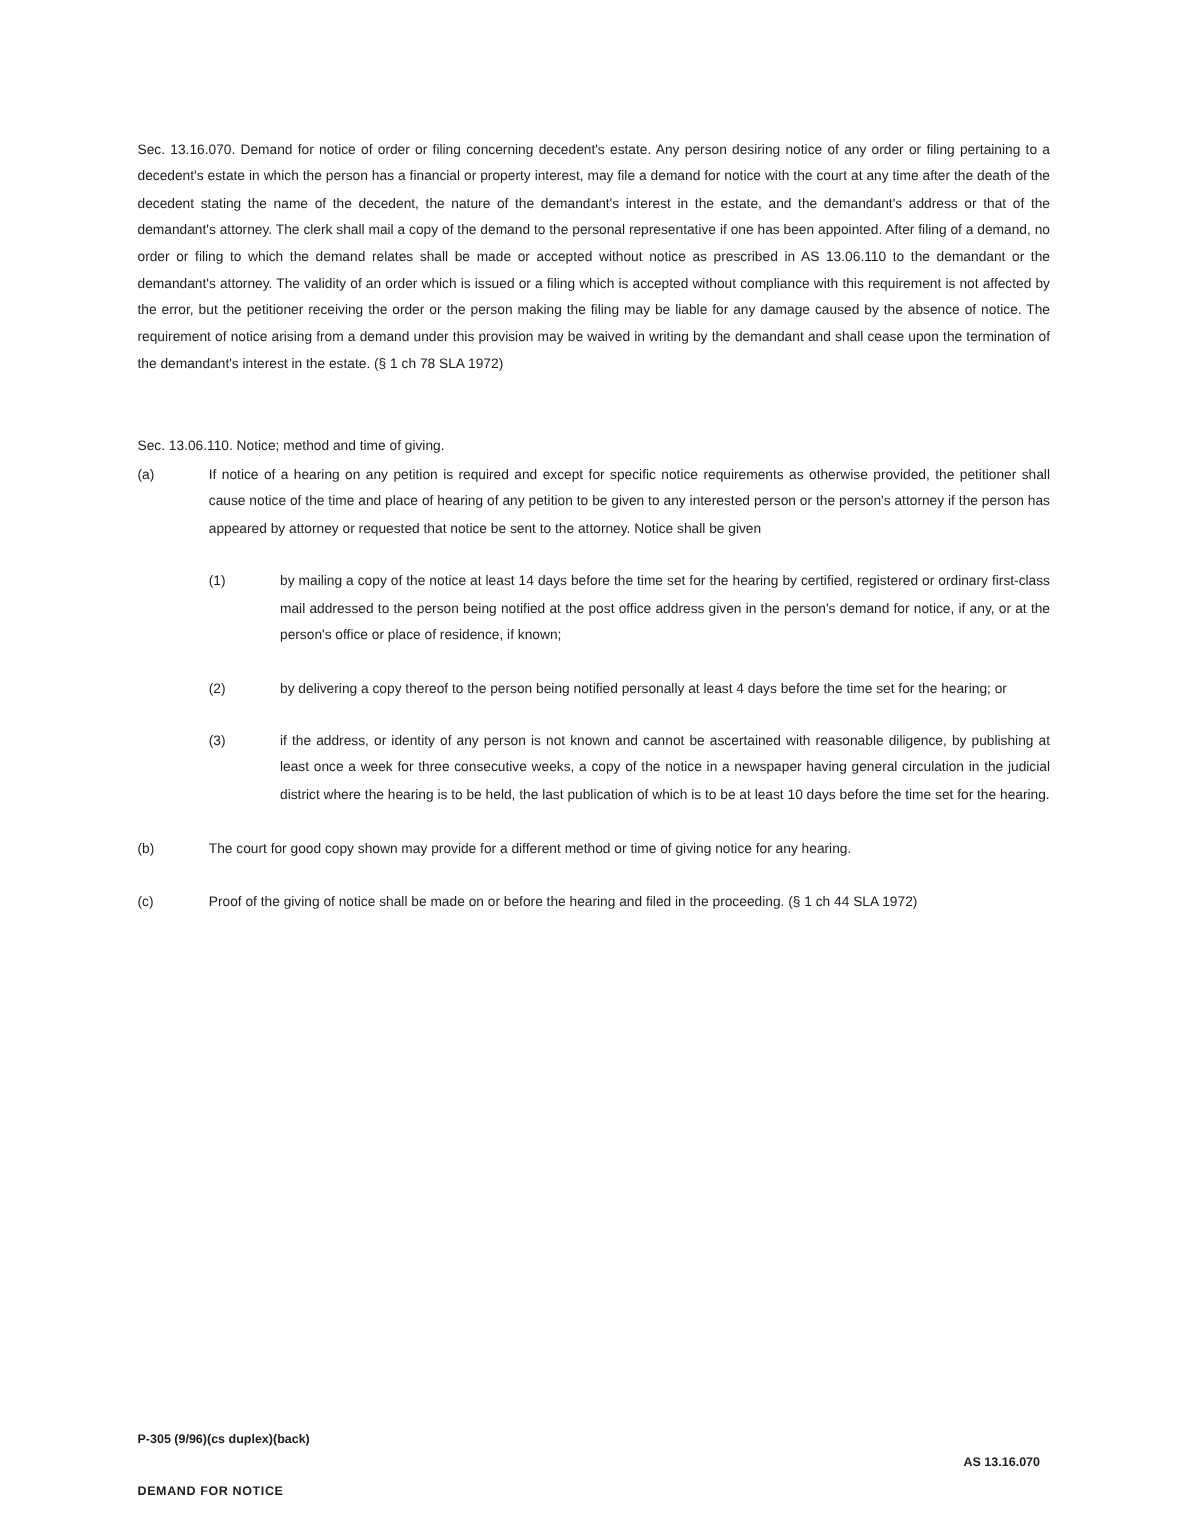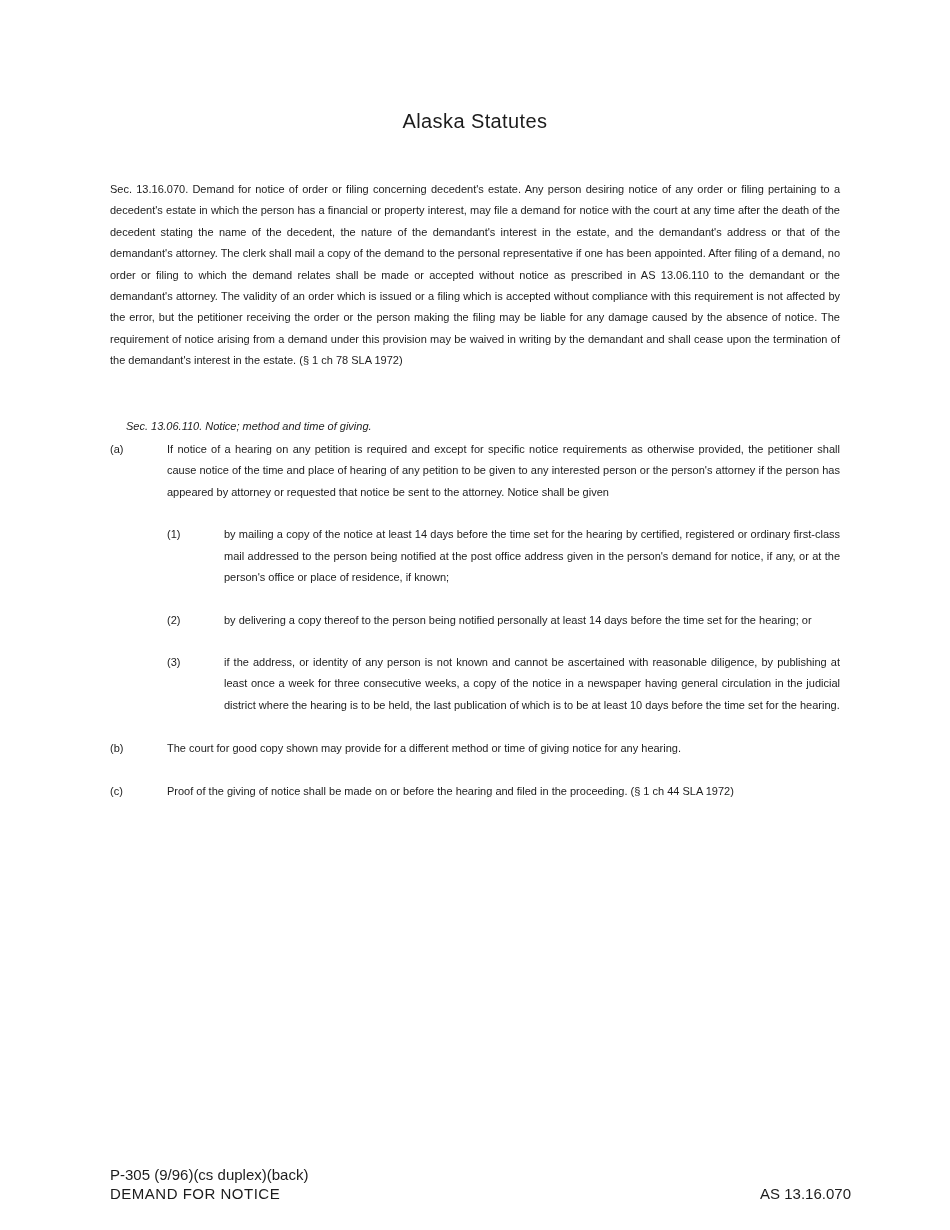--- a/index.html
+++ b/index.html
@@ -26,22 +26,21 @@
     margin: 0 0 46px 0;
   }
   .para, .text, .label, .sec2-heading {
     font-size: 11px;
     line-height: 21.4px;
   }
   .para {
     text-align: justify;
   }
   .sec2-heading {
-    margin: 44px 0 2px 16px;
-    font-style: italic;
+    margin: 44px 0 2px 0;
   }
   .item {
     display: flex;
     align-items: flex-start;
     margin-top: 21px;
   }
   .item.first { margin-top: 0; }
   .item.gap-b { margin-top: 22px; }
   .label {
     flex: 0 0 57px;
@@ -49,58 +48,59 @@
   .text {
     flex: 1;
     text-align: justify;
   }
   .sub {
     margin-left: 57px;
   }
   .footer {
     position: absolute;
     left: 110px;
-    right: 99px;
+    right: 118px;
     bottom: 27px;
-    font-size: 15px;
+    font-size: 10px;
     line-height: 19px;
+    font-weight: bold;
   }
   .footer-row {
     display: flex;
     justify-content: space-between;
   }
   .caps {
     letter-spacing: 0.5px;
+    margin-top: 23px;
   }
 </style>
 </head>
 <body>
 
 <div class="page">
 
-  <h1 class="doc-title">Alaska Statutes</h1>
 
   <p class="para"><span>Sec. 13.16.070.  Demand for notice of order or filing concerning decedent's estate.</span> <span>Any person desiring notice of any order or filing pertaining to a decedent's estate in which the person has a financial or property interest, may file a demand for notice with the court at any time after the death of the decedent stating the name of the decedent, the nature of the demandant's interest in the estate, and the demandant's address or that of the demandant's attorney.  The clerk shall mail a copy of the demand to the personal representative if one has been appointed.  After filing of a demand, no order or filing to which the demand relates shall be made or accepted without notice as prescribed in AS 13.06.110 to the demandant or the demandant's attorney.  The validity of an order which is issued or a filing which is accepted without compliance with this requirement is not affected by the error, but the petitioner receiving the order or the person making the filing may be liable for any damage caused by the absence of notice.  The requirement of notice arising from a demand under this provision may be waived in writing by the demandant and shall cease upon the termination of the demandant's interest in the estate.  (§ 1 ch 78 SLA 1972)</span></p>
 
   <div class="sec2">
     <div class="sec2-heading">Sec. 13.06.110.  Notice; method and time of giving.</div>
 
     <div class="item first">
       <span class="label">(a)</span>
       <div class="text">If notice of a hearing on any petition is required and except for specific notice requirements as otherwise provided, the petitioner shall cause notice of the time and place of hearing of any petition to be given to any interested person or the person's attorney if the person has appeared by attorney or requested that notice be sent to the attorney.  Notice shall be given</div>
     </div>
 
     <div class="item sub">
       <span class="label">(1)</span>
       <div class="text">by mailing a copy of the notice at least 14 days before the time set for the hearing by certified, registered or ordinary first-class mail addressed to the person being notified at the post office address given in the person's demand for notice, if any, or at the person's office or place of residence, if known;</div>
     </div>
 
     <div class="item sub">
       <span class="label">(2)</span>
-      <div class="text">by delivering a copy thereof to the person being notified personally at least 14 days before the time set for the hearing; or</div>
+      <div class="text">by delivering a copy thereof to the person being notified personally at least 4 days before the time set for the hearing; or</div>
     </div>
 
     <div class="item sub">
       <span class="label">(3)</span>
       <div class="text">if the address, or identity of any person is not known and cannot be ascertained with reasonable diligence, by publishing at least once a week for three consecutive weeks, a copy of the notice in a newspaper having general circulation in the judicial district where the hearing is to be held, the last publication of which is to be at least 10 days before the time set for the hearing.</div>
     </div>
 
     <div class="item gap-b">
       <span class="label">(b)</span>
       <div class="text">The court for good copy shown may provide for a different method or time of giving notice for any hearing.</div>

